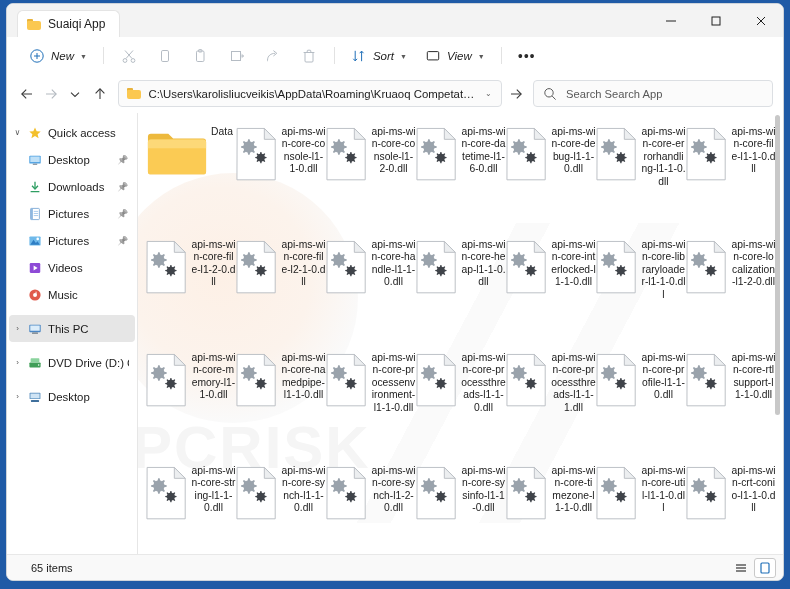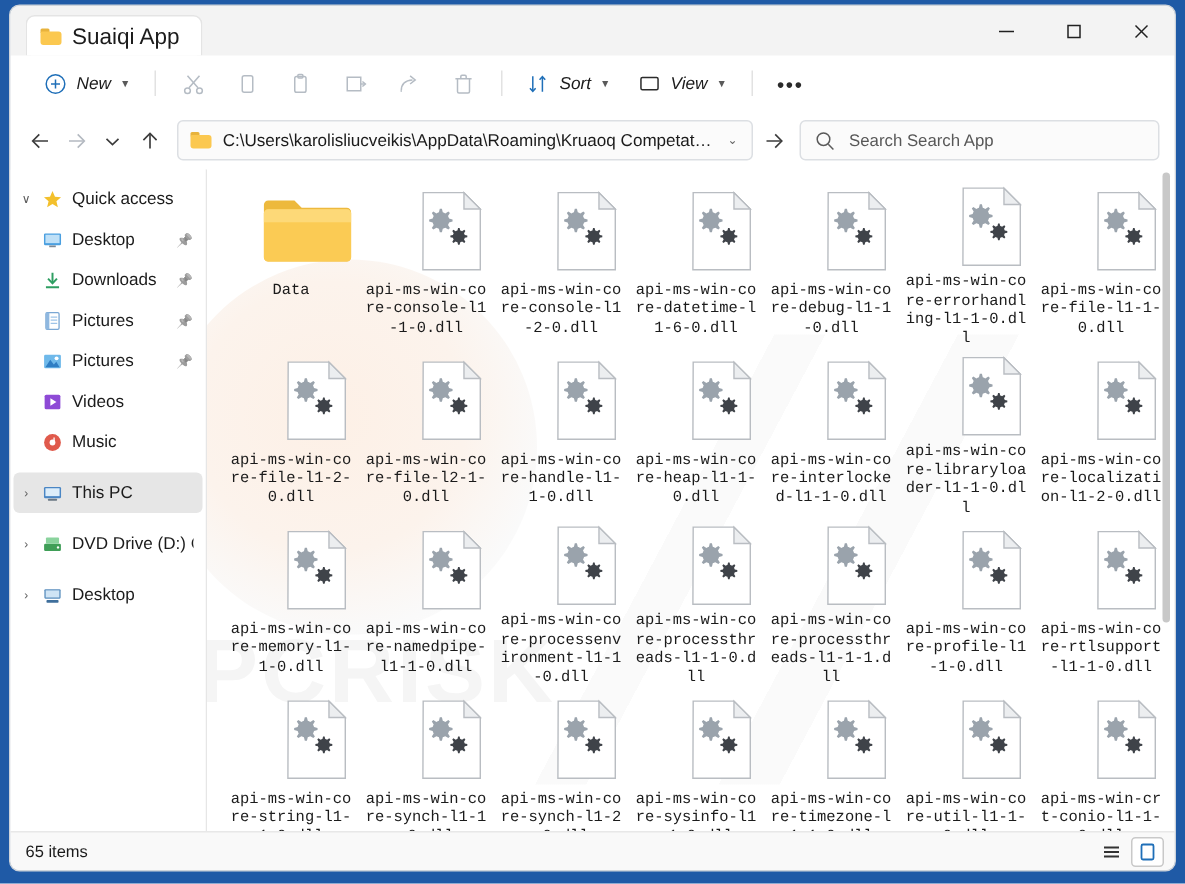--- a/index.html
+++ b/index.html
@@ -41,21 +41,21 @@
     padding: 4px 14px 4px 9px;
     height: 27px;
     background: #ffffff;
     border-radius: 6px 6px 0 0;
     border: 1px solid #e4e4e4;
     border-bottom: none;
     position: relative;
     top: 3px;
   }
   .tab-title {
-    font-size: 15px;
+    font-size: 12px;
     color: #1b1b1b;
   }
   .folder-mini {
     width: 14px; height: 11px;
     position: relative;
     flex: 0 0 14px;
   }
   .folder-mini::before {
     content: "";
     position: absolute;
@@ -304,26 +304,24 @@
   .grid {
     position: relative;
     padding: 6px 0 0 8px;
     display: flex;
     flex-wrap: wrap;
   }
   .cell {
     width: 90px;
     height: 113px;
     display: flex;
-    flex-direction: column;
-    align-items: flex-end;
+    align-items: flex-start;
     padding-top: 4px;
     border-radius: 4px;
     margin: 0 0 0 0;
-    font-family: Liberation Mono, monospace;
   }
   .cell .icon-wrap {
     height: 62px;
     display: flex;
     align-items: center;
     justify-content: center;
   }
   .cell .cname {
     font-size: 10.3px;
     line-height: 12.4px;
@@ -349,21 +347,21 @@
   }
 
   
   .statusbar {
     height: 26px;
     flex: 0 0 26px;
     background: #f9f9f9;
     border-top: 1px solid #e8e8e8;
     display: flex;
     align-items: center;
-    padding: 0 7px 0 10px;
+    padding: 0 7px 0 24px;
     font-size: 11px;
     color: #1b1b1b;
   }
   .status-right {
     margin-left: auto;
     display: flex;
     align-items: center;
     gap: 2px;
   }
   .viewtoggle {

